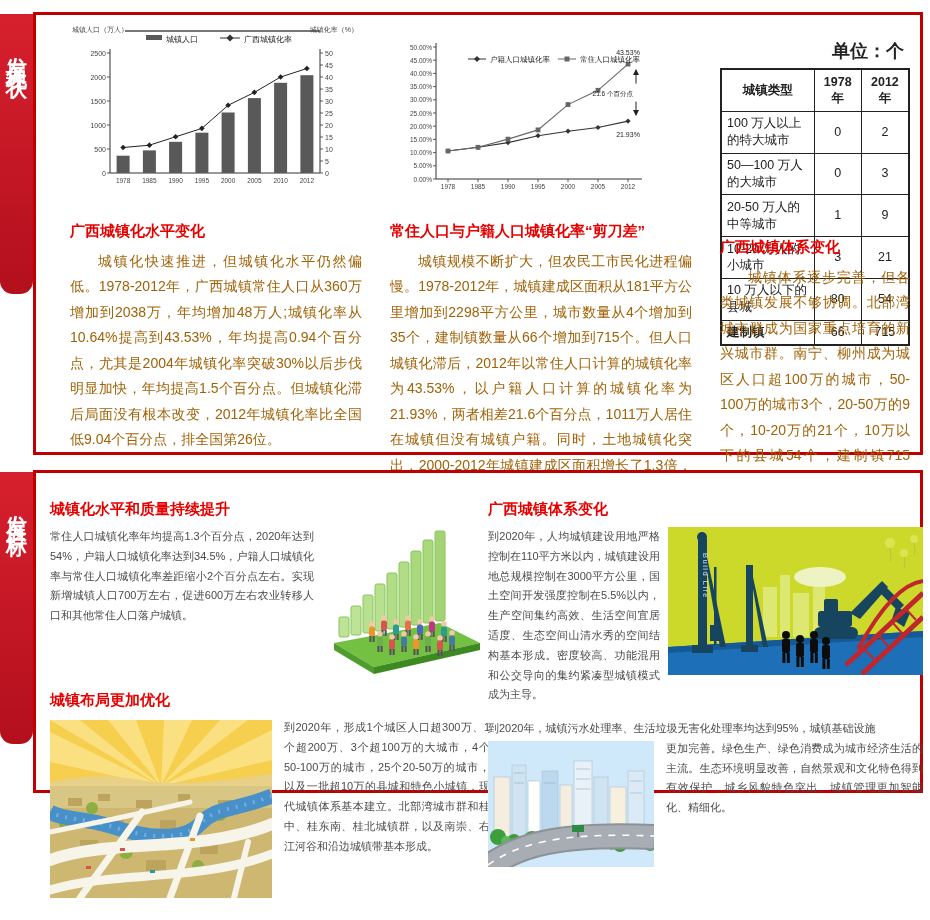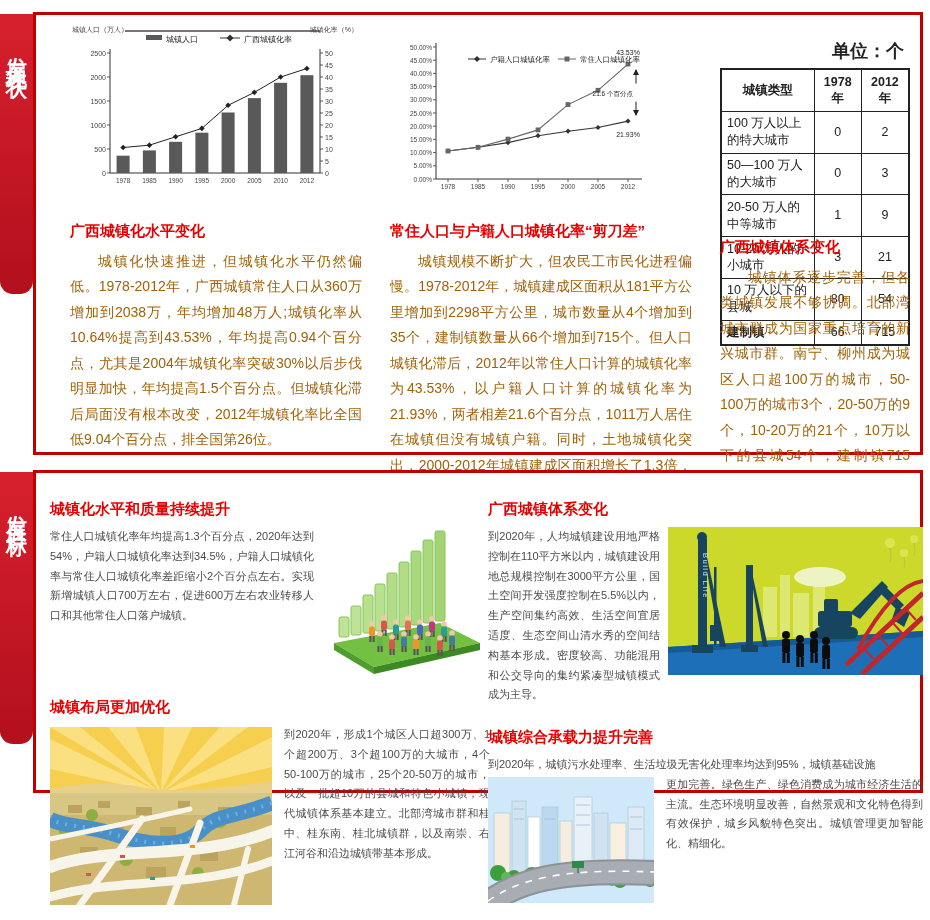--- a/index.html
+++ b/index.html
@@ -50,21 +50,21 @@
   }
   table.city th{text-align:center;font-weight:bold;}
   table.city td:first-child{text-align:left;}
   table.city td:nth-child(2),table.city td:nth-child(3){text-align:center;}
   table.city tr:last-child td:first-child{font-weight:bold;}
 
   
   .goal{position:absolute;}
   .secA{left:14px;top:18px;width:432px;}
   .secB{left:452px;top:18px;width:435px;}
-  .secC{left:14px;top:216px;width:440px;}
+  .secC{left:14px;top:209px;width:440px;}
   .secD{left:452px;top:246px;width:435px;}
   .goal p{margin:0;font-size:11px;line-height:1.8;text-align:justify;color:#4a4a4a;}
   .ill{display:block;}
   .f-right{float:right;margin:0 0 4px 8px;}
   .f-left{float:left;margin:2px 12px 2px 0;}
   .content::after{content:"";display:block;clear:both;}
   .svg-chart text{font-family:"Liberation Sans","DejaVu Sans",sans-serif;}
 </style>
 </head>
 <body>
@@ -454,21 +454,20 @@
           <rect x="140" y="118" width="5" height="3" fill="#f0932b"></rect>
           <rect x="100" y="150" width="5" height="3" fill="#2a9d8f"></rect>
           <rect x="36" y="146" width="5" height="3" fill="#d9534f"></rect>
         </g>
       </svg>
       <p>到2020年，形成1个城区人口超300万、1个超200万、3个超100万的大城市，4个50-100万的城市，25个20-50万的城市，以及一批超10万的县城和特色小城镇，现代城镇体系基本建立。北部湾城市群和桂中、桂东南、桂北城镇群，以及南崇、右江河谷和沿边城镇带基本形成。</p>
     </div>
   </div>
 
   <div class="goal secD">
-    <h3 class="sec-title">城镇综合承载力提升完善</h3>
     <p>到2020年，城镇污水处理率、生活垃圾无害化处理率均达到95%，城镇基础设施</p>
     <div class="content">
       <svg class="ill f-left" width="166" height="126" viewBox="0 0 166 126">
         <rect width="166" height="126" fill="#cfe9fb"></rect>
         <g stroke="#a8bfd0" stroke-width="0.6">
           <rect x="6" y="36" width="16" height="60" fill="#f4ede0"></rect>
           <rect x="24" y="24" width="14" height="72" fill="#cfe3f2"></rect>
           <rect x="40" y="40" width="12" height="56" fill="#ffffff"></rect>
           <rect x="54" y="30" width="16" height="66" fill="#bcd8ee"></rect>
           <rect x="72" y="44" width="12" height="52" fill="#f4ede0"></rect>

